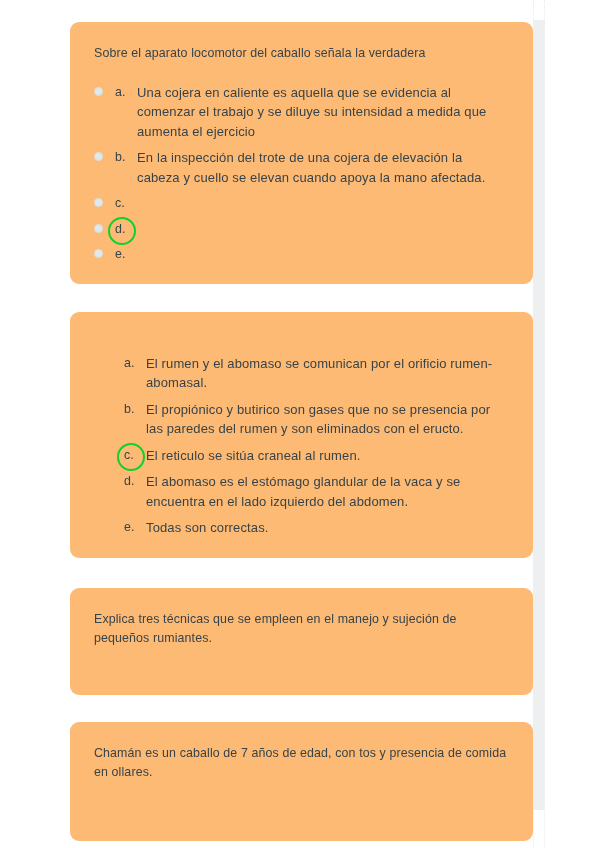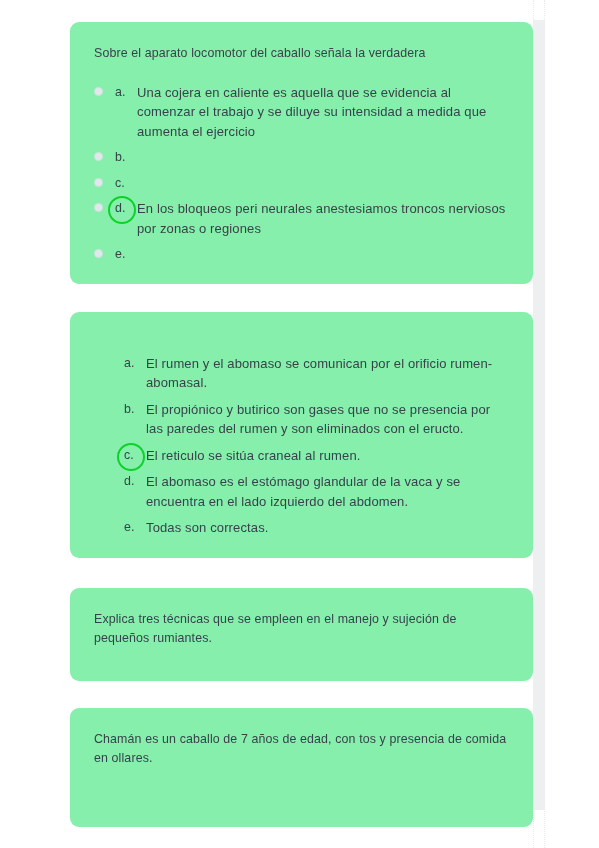--- a/index.html
+++ b/index.html
@@ -48,21 +48,21 @@
 
   
   .card-column {
     position: absolute;
     left: 70px;
     top: 0;
     width: 463px;
   }
 
   .qcard {
-    background: #86efac;
+    background: #fdba74;
     border-radius: 9px;
     padding: 22px 26px 20px 24px;
     color: #303b42;
   }
 
   .spacer-28 { height: 28px; }
   .spacer-30 { height: 30px; }
   .spacer-27 { height: 27px; }
 
   .card-1 { margin-top: 22px; }
@@ -132,21 +132,21 @@
   
   .opt-indent { padding-left: 30px; }
 
   .para {
     font-size: 12.4px;
     line-height: 1.5;
     color: #37434a;
     letter-spacing: 0.01em;
   }
 
-  .card-essay { padding-bottom: 34px; }
+  .card-essay { padding-bottom: 48px; }
   .card-case  { padding-bottom: 60px; }
 </style>
 </head>
 <body>
 
 <div class="page">
 
   <div class="scrollbar-track"></div>
   <div class="scrollbar-thumb"></div>
 
@@ -158,31 +158,31 @@
 
         <div class="opt-row">
           <span class="radio"></span>
           <span class="opt-letter">a.</span>
           <span class="opt-text">Una cojera en caliente es aquella que se evidencia al comenzar el trabajo y se diluye su intensidad a medida que aumenta el ejercicio</span>
         </div>
 
         <div class="opt-row">
           <span class="radio"></span>
           <span class="opt-letter">b.</span>
+          <span class="opt-text">En la inspección del trote de una cojera de elevación la cabeza y cuello se elevan cuando apoya la mano afectada.</span>
         </div>
 
         <div class="opt-row">
           <span class="radio"></span>
           <span class="opt-letter">c.</span>
         </div>
 
         <div class="opt-row marked">
           <span class="radio"></span>
           <span class="opt-letter">d.</span>
-          <span class="opt-text">En los bloqueos peri neurales anestesiamos troncos nerviosos por zonas o regiones</span>
         </div>
 
         <div class="opt-row">
           <span class="radio"></span>
           <span class="opt-letter">e.</span>
         </div>
 
       </div>
     </div>
 

